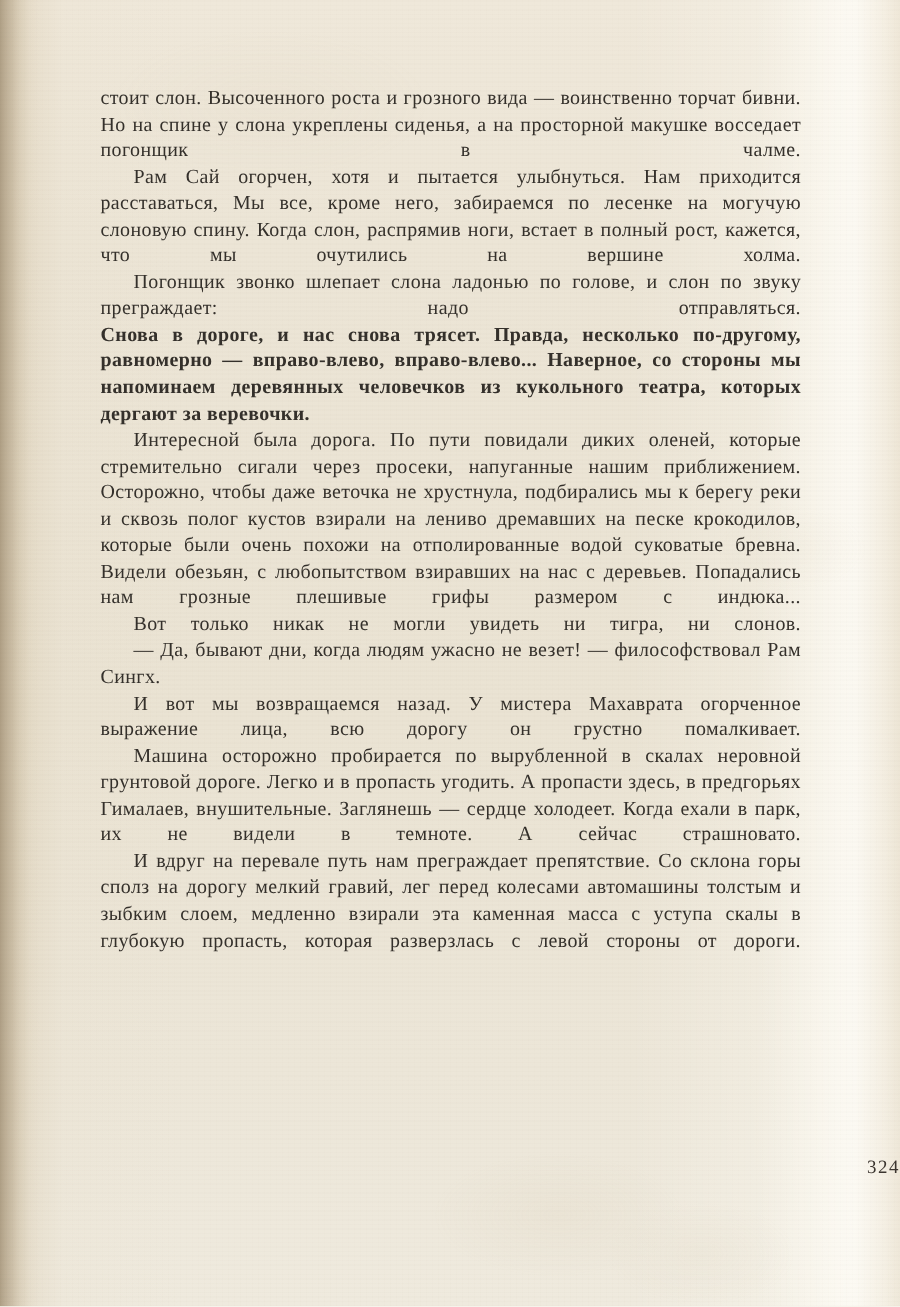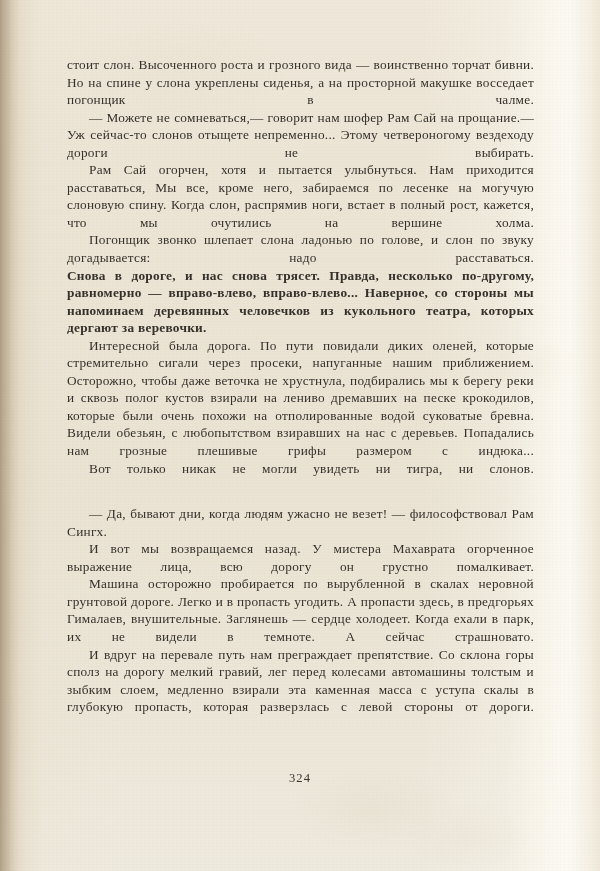--- a/index.html
+++ b/index.html
@@ -117,21 +117,21 @@
   
   p.para.justify-all {
     text-align-last: justify;
   }
 
   .page-number {
     position: absolute;
     left: 0;
     top: 771px;
     width: 600px;
-    text-align: center;
+    text-align: right;
     font-size: 12.6px;
     color: #3b352f;
     letter-spacing: 0.08em;
     font-family: "Liberation Serif", "DejaVu Serif", serif;
   }
 
   
   .grain {
     position: absolute;
     inset: 0;
@@ -156,27 +156,26 @@
 <div id="page">
 
   <div class="paper-base"></div>
   <div class="paper-gutter-wash"></div>
   <div class="gutter-shadow"></div>
   <div class="page-curve-highlight"></div>
   <div class="paper-mottle"></div>
 
   <div class="text-column">
     <p class="para no-indent justify-all">стоит слон. Высоченного роста и грозного вида — воинственно торчат бивни. Но на спине у слона укреплены сиденья, а на просторной макушке восседает погонщик в чалме.</p>
-    <p class="para justify-all">— Можете не сомневаться,— говорит нам шофер Рам Сай на прощание.— Уж сейчас-то слонов отыщете непременно... Этому четвероногому вездеходу дороги не выбирать.</p>
     <p class="para justify-all">Рам Сай огорчен, хотя и пытается улыбнуться. Нам приходится расставаться, Мы все, кроме него, забираемся по лесенке на могучую слоновую спину. Когда слон, распрямив ноги, встает в полный рост, кажется, что мы очутились на вершине холма.</p>
-    <p class="para justify-all">Погонщик звонко шлепает слона ладонью по голове, и слон по звуку догадывается: надо расставаться.</p>
+    <p class="para justify-all">Погонщик звонко шлепает слона ладонью по голове, и слон по звуку преграждает: надо отправляться.</p>
     <p class="para no-indent justify-all" style="text-align-last: left; font-weight: bold;">Снова в дороге, и нас снова трясет. Правда, несколько по-другому, равномерно — вправо-влево, вправо-влево... Наверное, со стороны мы напоминаем деревянных человечков из кукольного театра, которых дергают за веревочки.</p>
     <p class="para justify-all">Интересной была дорога. По пути повидали диких оленей, которые стремительно сигали через просеки, напуганные нашим приближением. Осторожно, чтобы даже веточка не хрустнула, подбирались мы к берегу реки и сквозь полог кустов взирали на лениво дремавших на песке крокодилов, которые были очень похожи на отполированные водой суковатые бревна. Видели обезьян, с любопытством взиравших на нас с деревьев. Попадались нам грозные плешивые грифы размером с индюка...</p>
     <p class="para justify-all">Вот только никак не могли увидеть ни тигра, ни слонов.</p>
-    <p class="para justify-all" style="text-align-last: left; margin-top: 28px;">— Да, бывают дни, когда людям ужасно не везет! — философствовал Рам Сингх.</p>
+    <p class="para justify-all" style="text-align-last: left;">— Да, бывают дни, когда людям ужасно не везет! — философствовал Рам Сингх.</p>
     <p class="para justify-all">И вот мы возвращаемся назад. У мистера Махаврата огорченное выражение лица, всю дорогу он грустно помалкивает.</p>
     <p class="para justify-all">Машина осторожно пробирается по вырубленной в скалах неровной грунтовой дороге. Легко и в пропасть угодить. А пропасти здесь, в предгорьях Гималаев, внушительные. Заглянешь — сердце холодеет. Когда ехали в парк, их не видели в темноте. А сейчас страшновато.</p>
     <p class="para justify-all">И вдруг на перевале путь нам преграждает препятствие. Со склона горы сполз на дорогу мелкий гравий, лег перед колесами автомашины толстым и зыбким слоем, медленно взирали эта каменная масса с уступа скалы в глубокую пропасть, которая разверзлась с левой стороны от дороги.</p>
   </div>
 
   <div class="page-number">324</div>
 
   <div class="grain"></div>
 
 </div>

